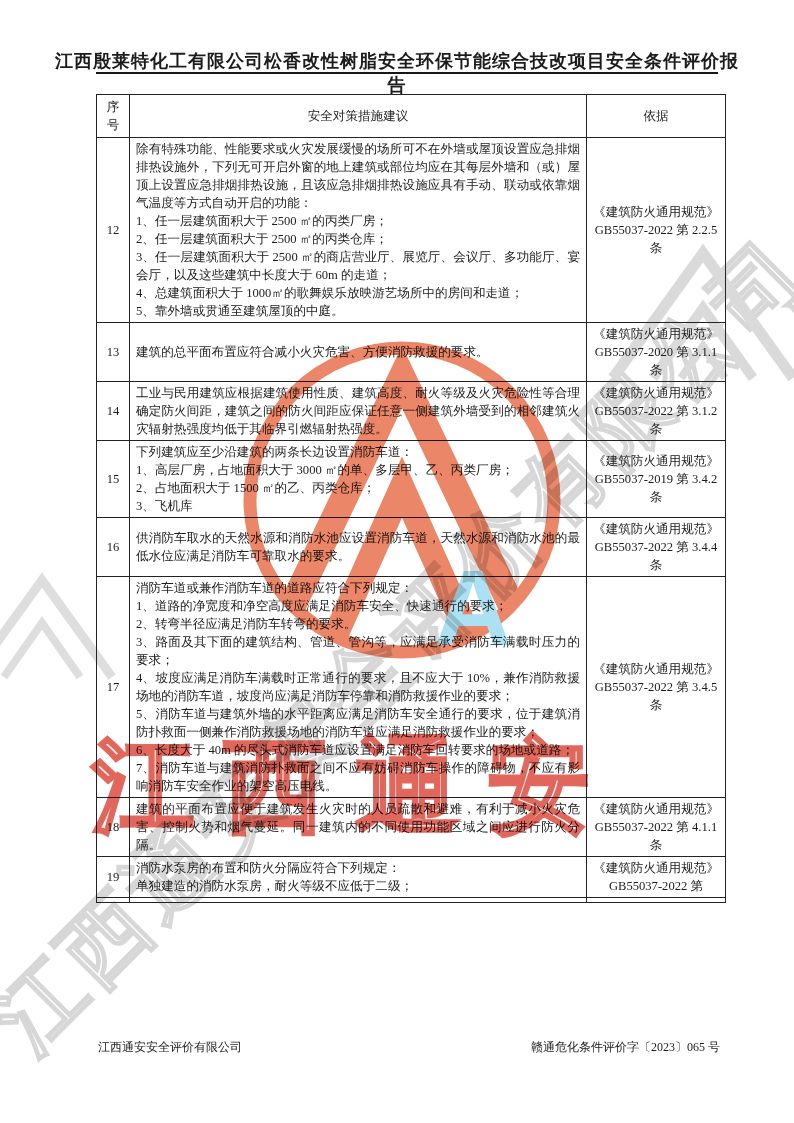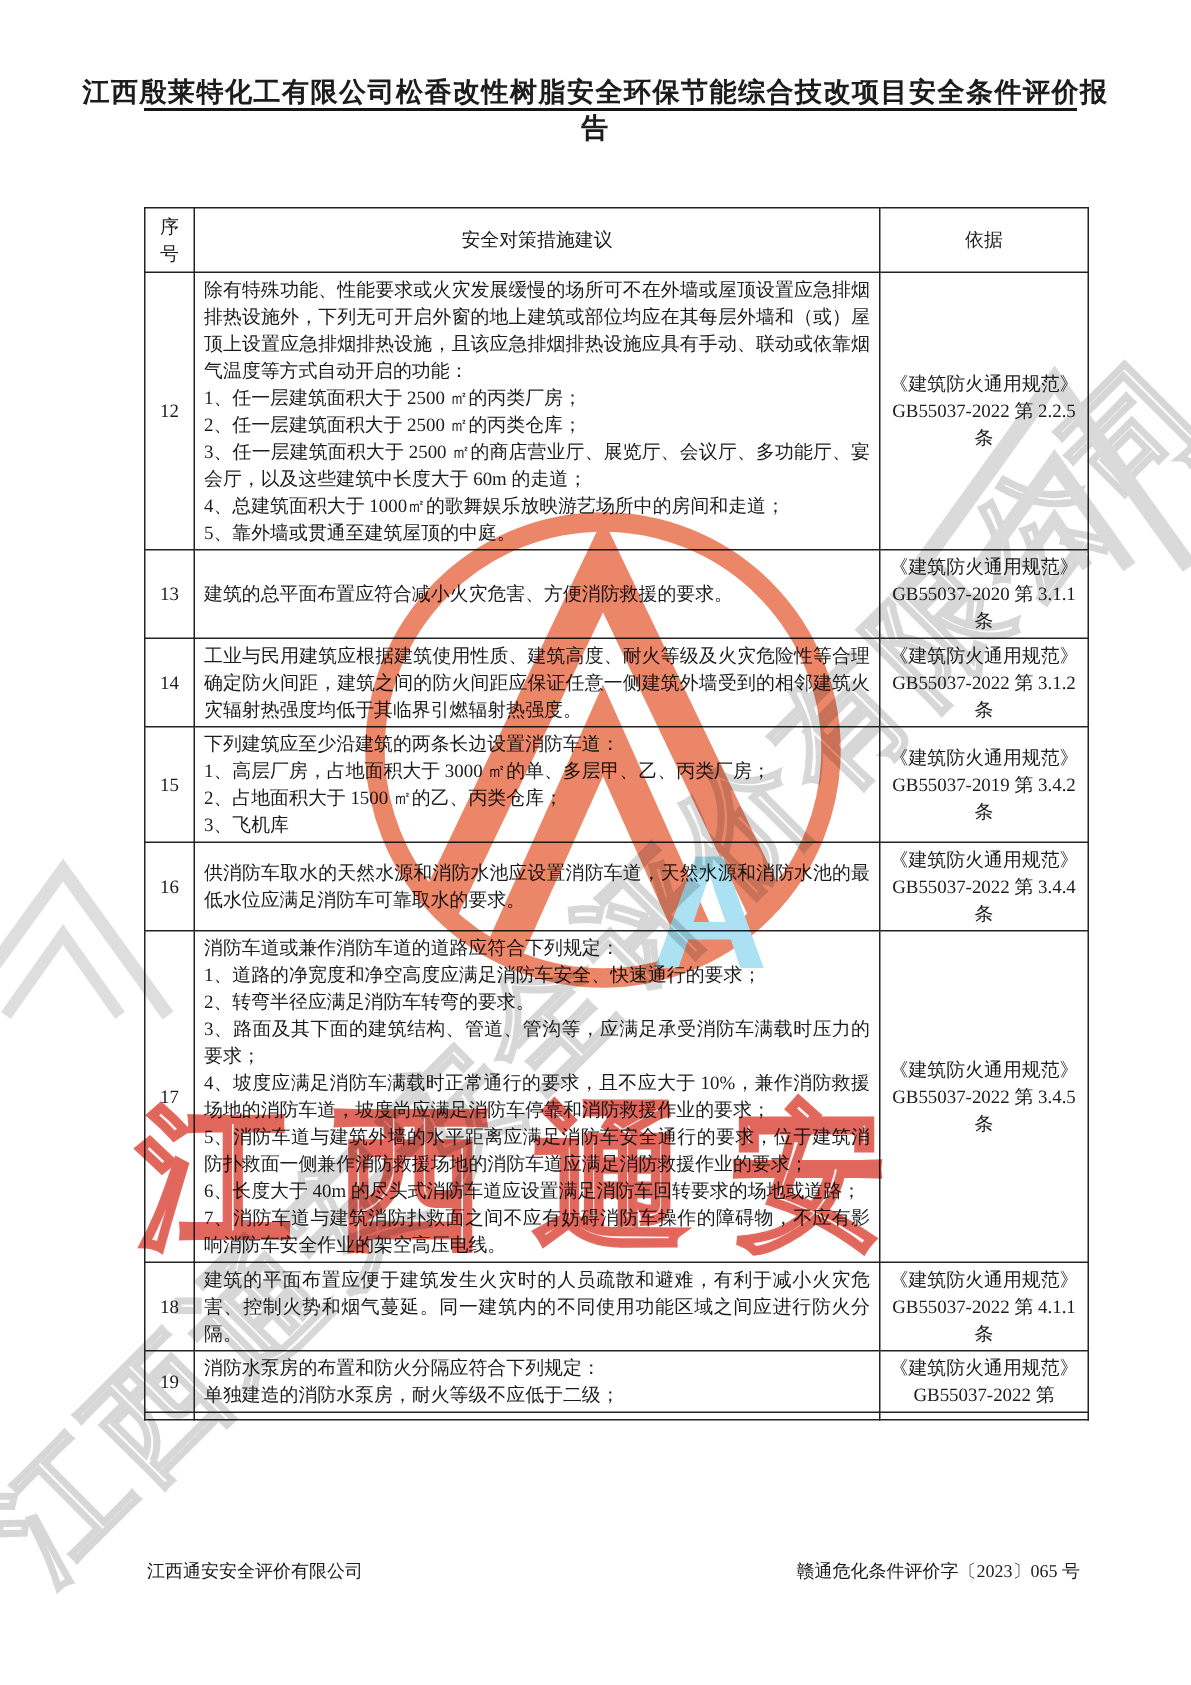--- a/index.html
+++ b/index.html
@@ -14,21 +14,21 @@
     position:absolute;top:49px;left:48px;right:48px;
     text-align:center;font-size:18px;font-weight:bold;letter-spacing:1px;
   }
   .header-rule{
     position:absolute;top:72px;left:96px;width:622px;height:0;
     border-top:2px solid #161616;
   }
   
   table.main{
     position:absolute;top:94px;left:96px;width:629px;
-    border-collapse:collapse;table-layout:fixed;margin-top:44px;
+    border-collapse:collapse;table-layout:fixed;
   }
   table.main col.c-no{width:33px;}
   table.main col.c-text{width:457px;}
   table.main col.c-basis{width:139px;}
   table.main td,table.main th{
     border:1px solid #222;
     font-size:12.6px;line-height:18px;font-weight:normal;
     padding:2px 6px;vertical-align:middle;
     overflow:hidden;
   }

